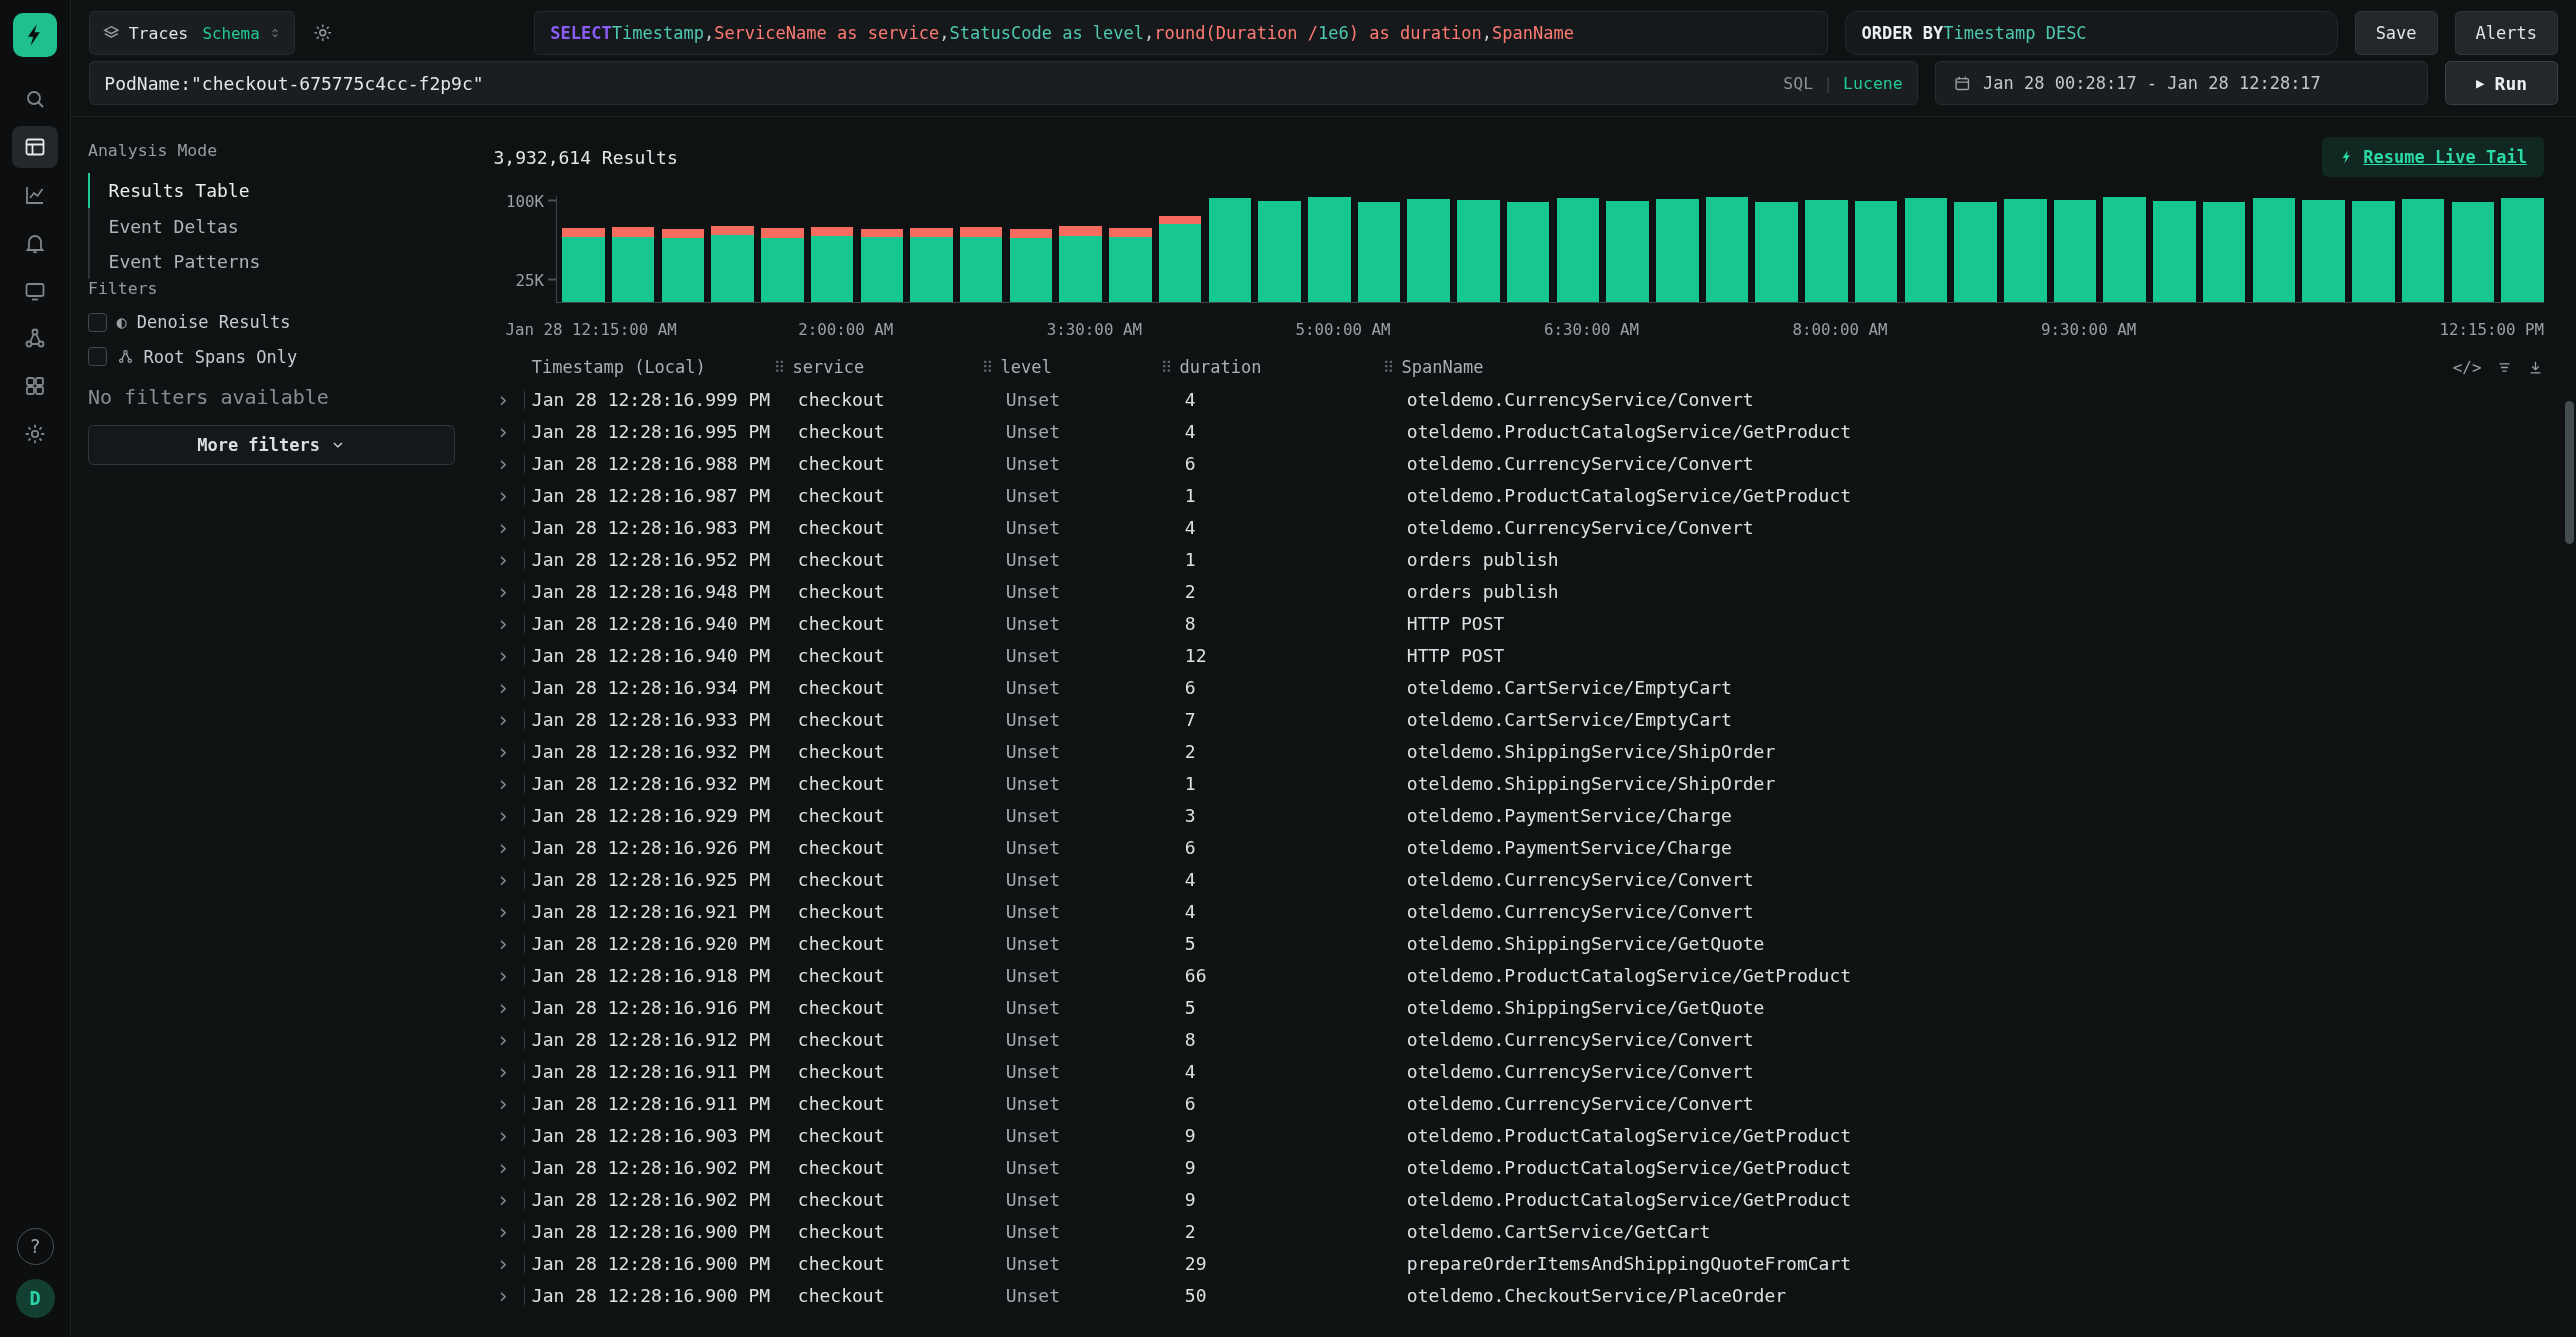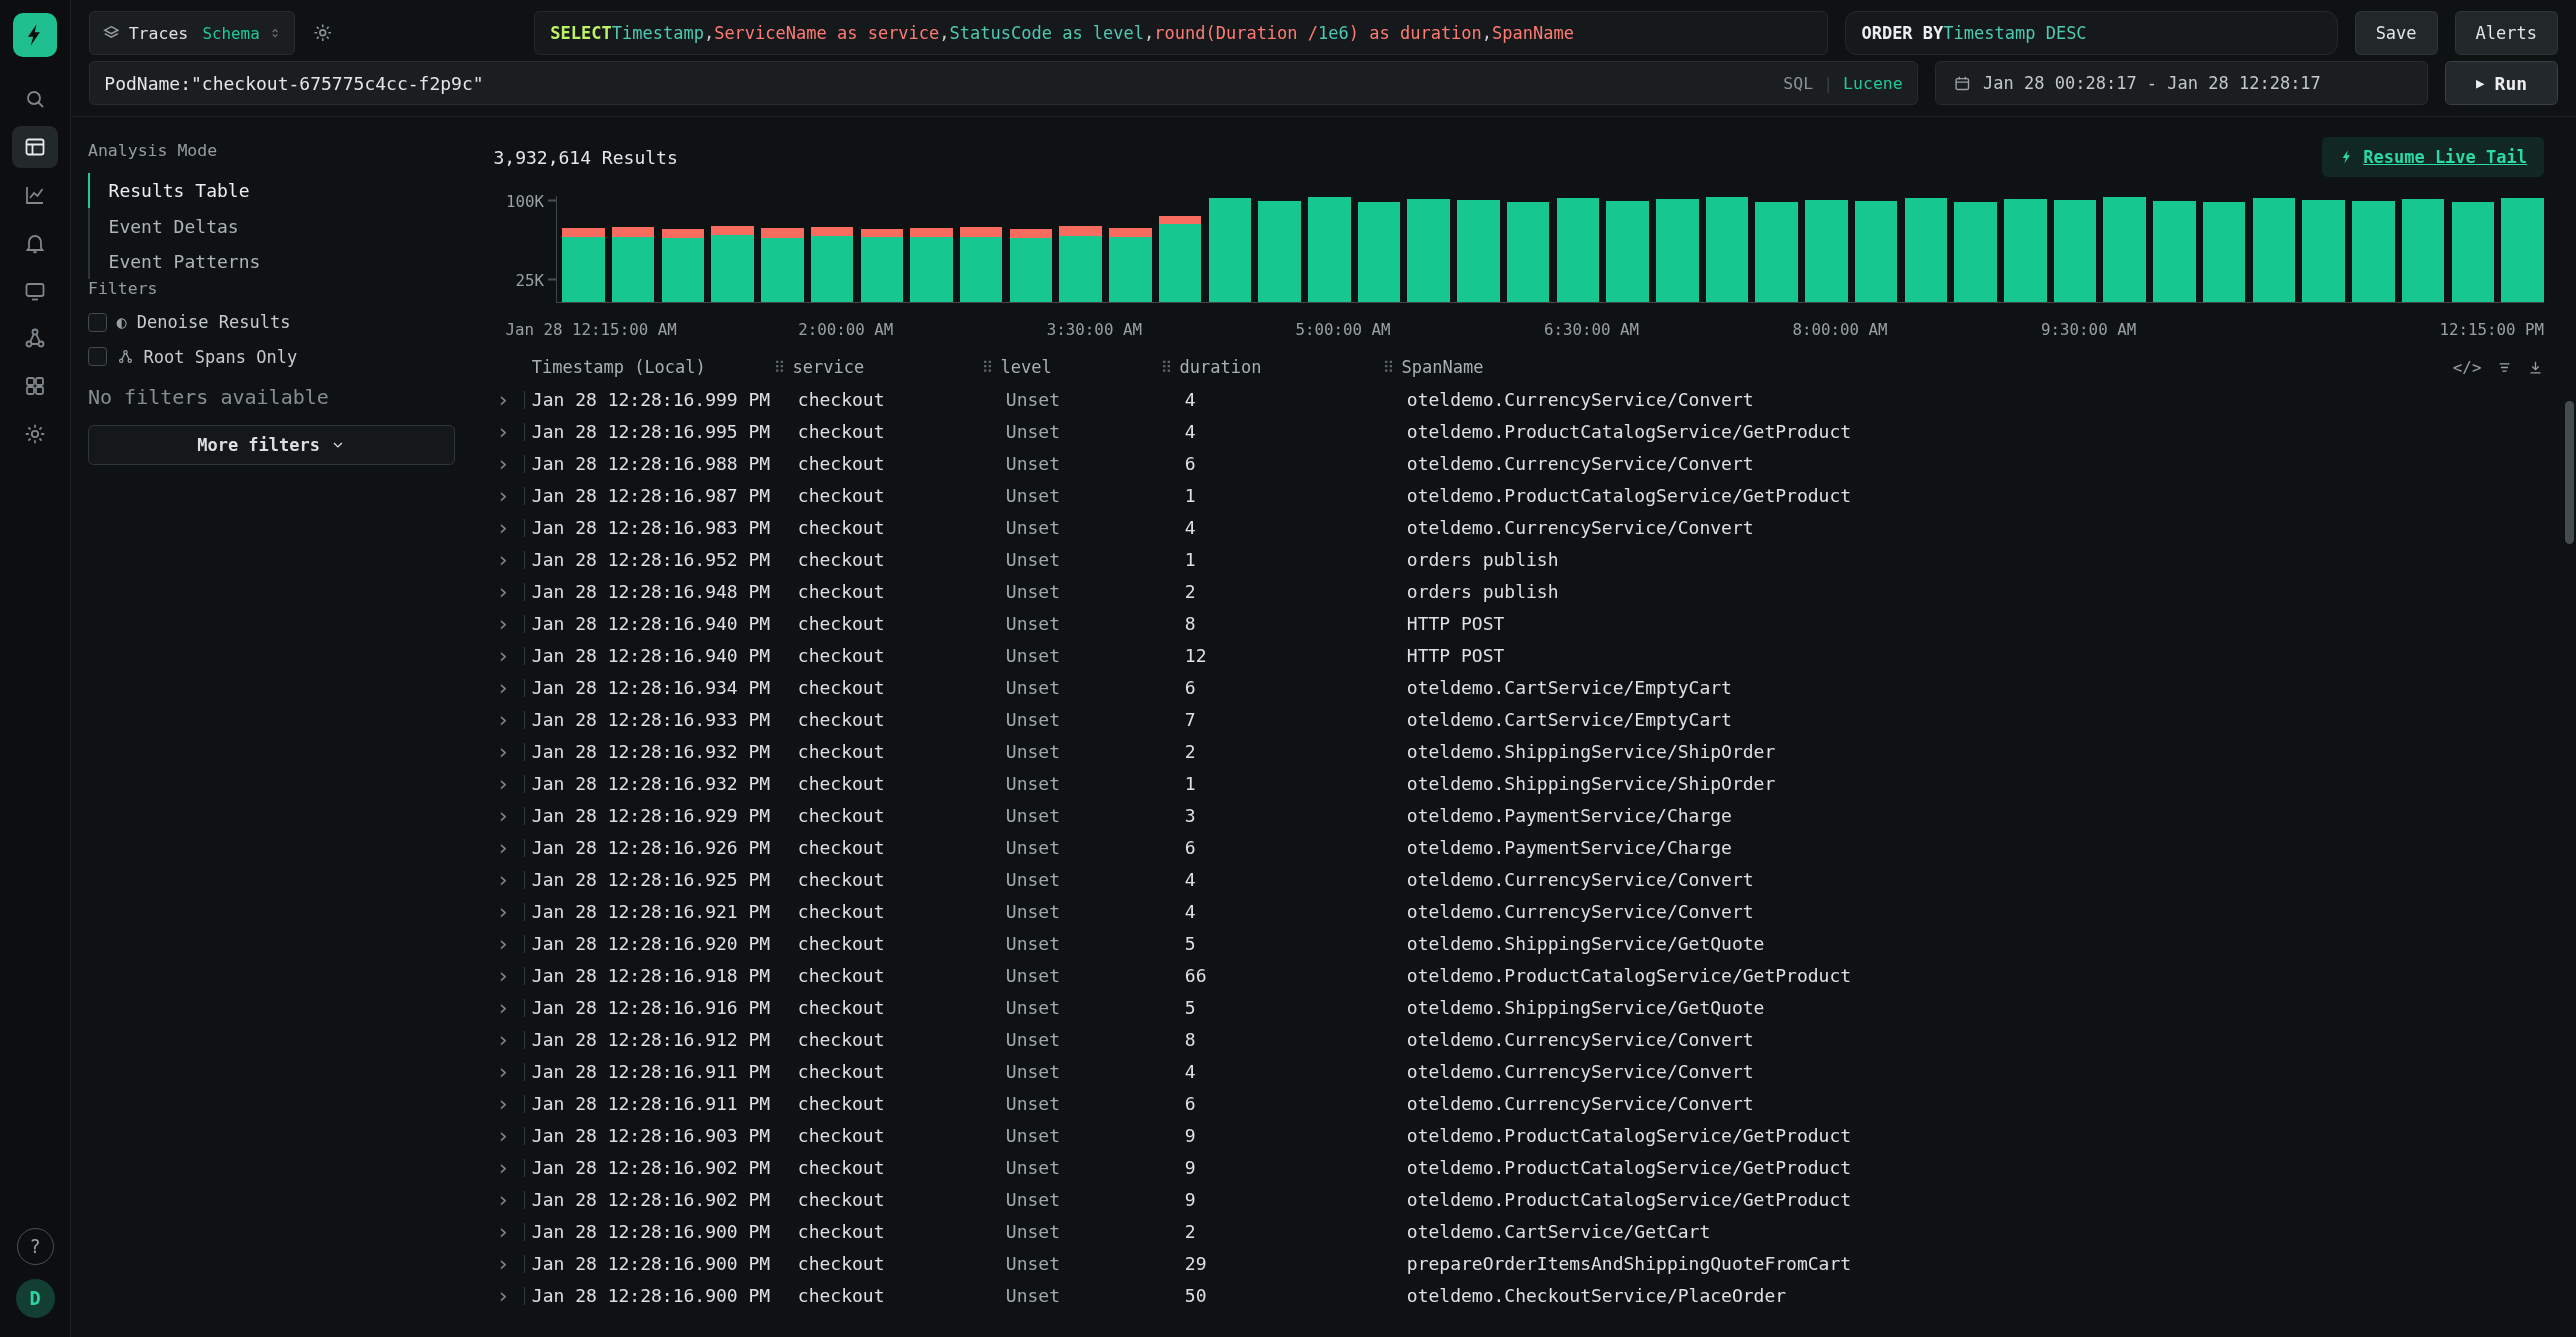--- a/index.html
+++ b/index.html
@@ -47,21 +47,21 @@
     display:flex; align-items:center;
   }
   .source-select { padding:0 11.5px; gap:8.6px; font-size:16.5px; color:#dfe3e4; cursor:pointer; flex-shrink:0; }
   .schema-label { color:#20c997; font-size:15.8px; margin-left:5.7px; }
   .icon-plain { background:none; border:none; color:#8b9298; cursor:pointer; display:flex; align-items:center; }
   .sql-editor {
     margin-left:183px; flex:1; background:#16191b; border:0.7px solid #23292b; border-radius:5.7px;
     height:44px; display:flex; align-items:center; padding:0 15.8px; font-size:17px;
     white-space:nowrap; overflow:hidden; cursor:text;
   }
-  .tok-kw { color:#bef264; font-weight:bold; }
+  .tok-kw { color:#8b5cf6; font-weight:bold; }
   .tok-field { color:#4ec9b0; }
   .tok-alias { color:#ff7b72; }
   .tok-num { color:#4ec9b0; }
   .tok-plain { color:#c9cdcf; }
   .orderby { width:493px; background:#16191b; border:0.7px solid #23292b; border-radius:12px; padding:0 15.8px; font-size:17px; flex-shrink:0; cursor:text; white-space:nowrap; }
   .orderby .kw { color:#eceeef; font-weight:bold; }
   .orderby .val { color:#4ec9b0; }
   .btn {
     height:44px; padding:0 20px; background:#22272a; border:0.7px solid #2f3639; border-radius:5.7px;
     color:#e2e6e7; font-size:17px; font-family:inherit; cursor:pointer; flex-shrink:0;

